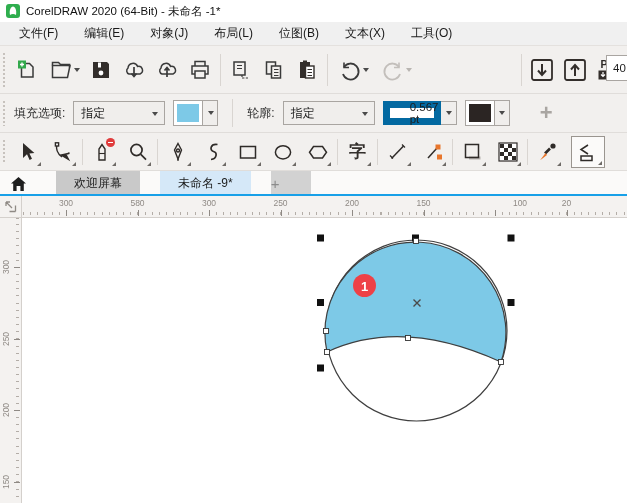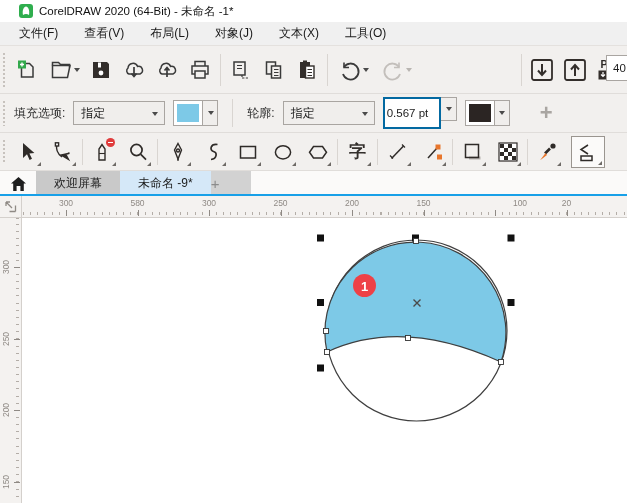--- a/index.html
+++ b/index.html
@@ -2,21 +2,21 @@
 <html><head>
 <meta charset="utf-8">
 <style>
   * { margin:0; padding:0; box-sizing:border-box; }
   html,body { width:627px; height:503px; overflow:hidden; }
   body { font-family:"Liberation Sans","DejaVu Sans",sans-serif; background:#fff; position:relative; color:#1c1c1c; }
 
   .row { position:absolute; left:0; width:627px; }
 
   
-  #titlebar { top:0; height:22px; background:#ffffff; display:flex; align-items:center; padding-left:19px; }
+  #titlebar { top:0; height:22px; background:#ffffff; display:flex; align-items:center; padding-left:6px; }
   #app-logo { width:14px; height:14px; border-radius:3px; background:#2fae4e; position:relative; margin-right:6px; flex:0 0 auto; }
   #app-logo svg { position:absolute; inset:0; }
   #titlebar .title { font-size:11.5px; color:#111; white-space:nowrap; }
 
   
   #menubar { top:22px; height:24px; background:#f0f0f0; border-bottom:1px solid #e4e1de; display:flex; align-items:center; padding:0 6px; gap:0; }
   .menu-item { font-size:12px; padding:3px 13px; color:#1a1a1a; white-space:nowrap; cursor:default; }
 
   
   .bar { background:#f2f0ee; }
@@ -34,21 +34,21 @@
   #toolbar .vsep { height:32px; }
   .pdf-btn { width:32px; flex-direction:column; font-size:10.5px; font-weight:bold; color:#2e2a27; line-height:1; }
   .pdf-btn .mini { margin-top:1px; align-self:flex-start; margin-left:3px; }
   #zoom-combo { position:absolute; left:606px; top:9px; width:60px; height:26px; background:#fff; border:1px solid #a9a5a1; font-size:11.5px; display:flex; align-items:center; padding-left:6px; }
 
   
   #propbar { top:94px; height:39px; border-bottom:1px solid #e0ddda; display:flex; align-items:center; padding-left:14px; gap:8px; }
   .plabel { font-size:12px; color:#2b2b2b; white-space:nowrap; }
   .dropdown { height:24px; width:92px; background:#f0eeec; border:1px solid #a9a5a1; display:flex; align-items:center; font-size:12px; padding-left:7px; position:relative; }
   .dropdown .dd-caret { position:absolute; right:6px; top:10px; }
-  .spin { height:32px; width:58px; background:#fff; border:2px solid #0369a1; font-size:11.5px; display:flex; align-items:center; padding-left:2px; }
+  .spin { height:24px; width:58px; background:#fff; border:7px solid #0369a1; font-size:11.5px; display:flex; align-items:center; padding-left:20px; }
   .mini-btn { height:24px; width:16px; background:#f0eeec; border:1px solid #a9a5a1; border-left:none; display:flex; align-items:center; justify-content:center; }
   .swatch-btn { height:26px; width:30px; background:#fff; border:1px solid #a9a5a1; padding:3px; }
   .swatch-btn .chip { width:100%; height:100%; }
   .swatch-caret { height:26px; width:15px; background:#f0eeec; border:1px solid #a9a5a1; border-left:none; display:flex; align-items:center; justify-content:center; }
   #propbar .vsep { height:28px; }
   #prop-add { font-size:22px; color:#a9a5a1; font-weight:bold; margin-left:22px; line-height:20px; }
 
   
   #toolbox { top:133px; height:38px; border-bottom:1px solid #e0ddda; display:flex; align-items:center; padding-left:12px; gap:4px; }
   .tool { width:31px; height:32px; position:relative; display:flex; align-items:center; justify-content:center; cursor:default; }
@@ -58,21 +58,21 @@
   .tool .glyph { font-size:17px; font-weight:bold; color:#332f2c; line-height:1; }
   #toolbox .vsep { height:26px; }
   .tool.active { border:1px solid #9a958f; background:#fbfaf9; }
   .badge-minus { position:absolute; top:2px; right:3px; width:9px; height:9px; border-radius:50%; background:#e03c3c; }
   .badge-minus::after { content:""; position:absolute; left:2px; top:4px; width:5px; height:1.4px; background:#fff; }
 
   
   #tabbar { top:171px; height:25px; background:#fbfaf9; display:flex; align-items:stretch; }
   #tabbar .accent { position:absolute; left:0; bottom:0; width:627px; height:2px; }
   .tab-home { width:36px; display:flex; align-items:center; justify-content:center; }
-  .tab { display:flex; align-items:center; justify-content:flex-start; font-size:12px; padding:0 18px; white-space:nowrap; }
+  .tab { display:flex; align-items:center; justify-content:flex-start; font-size:12px; padding:0 18px; white-space:nowrap;margin-left:20px; }
   .tab.welcome { background:#c9c9c9; color:#1c1c1c; }
   .tab.active { background:#d5e8f8; color:#1c1c1c; }
   .tab.newtab { background:#d2d2d2; color:#8b8b8b; width:40px; font-size:15px; padding:0; }
 
   
   #ruler-corner { position:absolute; left:0; top:196px; width:22px; height:22px; background:#f4f2f0; border-bottom:1px solid #d4d0cc; border-right:1px solid #d4d0cc; display:flex; align-items:center; justify-content:center; }
   #h-ruler { position:absolute; left:22px; top:196px; width:605px; height:22px; background:#f4f2f0; border-bottom:1px solid #d4d0cc; }
   #h-ruler .dots { position:absolute; left:0; right:0; bottom:2px; height:3px;
       background-image:repeating-linear-gradient(to right, #b3ada7 0 1px, transparent 1px 7.15px);
       background-position-x:1px; }
@@ -97,23 +97,24 @@
   <div id="app-logo">
     <svg width="14" height="14" viewBox="0 0 14 14">
         <path d="M4 11 C3 6 5 2.5 7 2.5 C9 2.5 11 6 10 11 C8.5 9.5 5.5 9.5 4 11 Z" fill="#fff"></path>
       </svg>
   </div>
   <span class="title">CorelDRAW 2020 (64-Bit) - 未命名 -1*</span>
 </div>
 
 <div id="menubar" class="row">
     <span class="menu-item">文件(F)</span>
-    <span class="menu-item">查看(V)</span>
+    <span class="menu-item">编辑(E)</span>
+    <span class="menu-item">对象(J)</span>
     <span class="menu-item">布局(L)</span>
-    <span class="menu-item">对象(J)</span>
+    <span class="menu-item">位图(B)</span>
     <span class="menu-item">文本(X)</span>
     <span class="menu-item">工具(O)</span>
   </div>
 
 <div id="toolbar" class="row bar">
   <div class="grip"></div>
 
   <div class="tbtn">
     <svg width="24" height="24" viewBox="0 0 24 24" fill="none" stroke="#3a3a3a" stroke-width="1.5">
       <path d="M6.5 5.5h8l3.5 3.5v10h-11.5z"></path>

